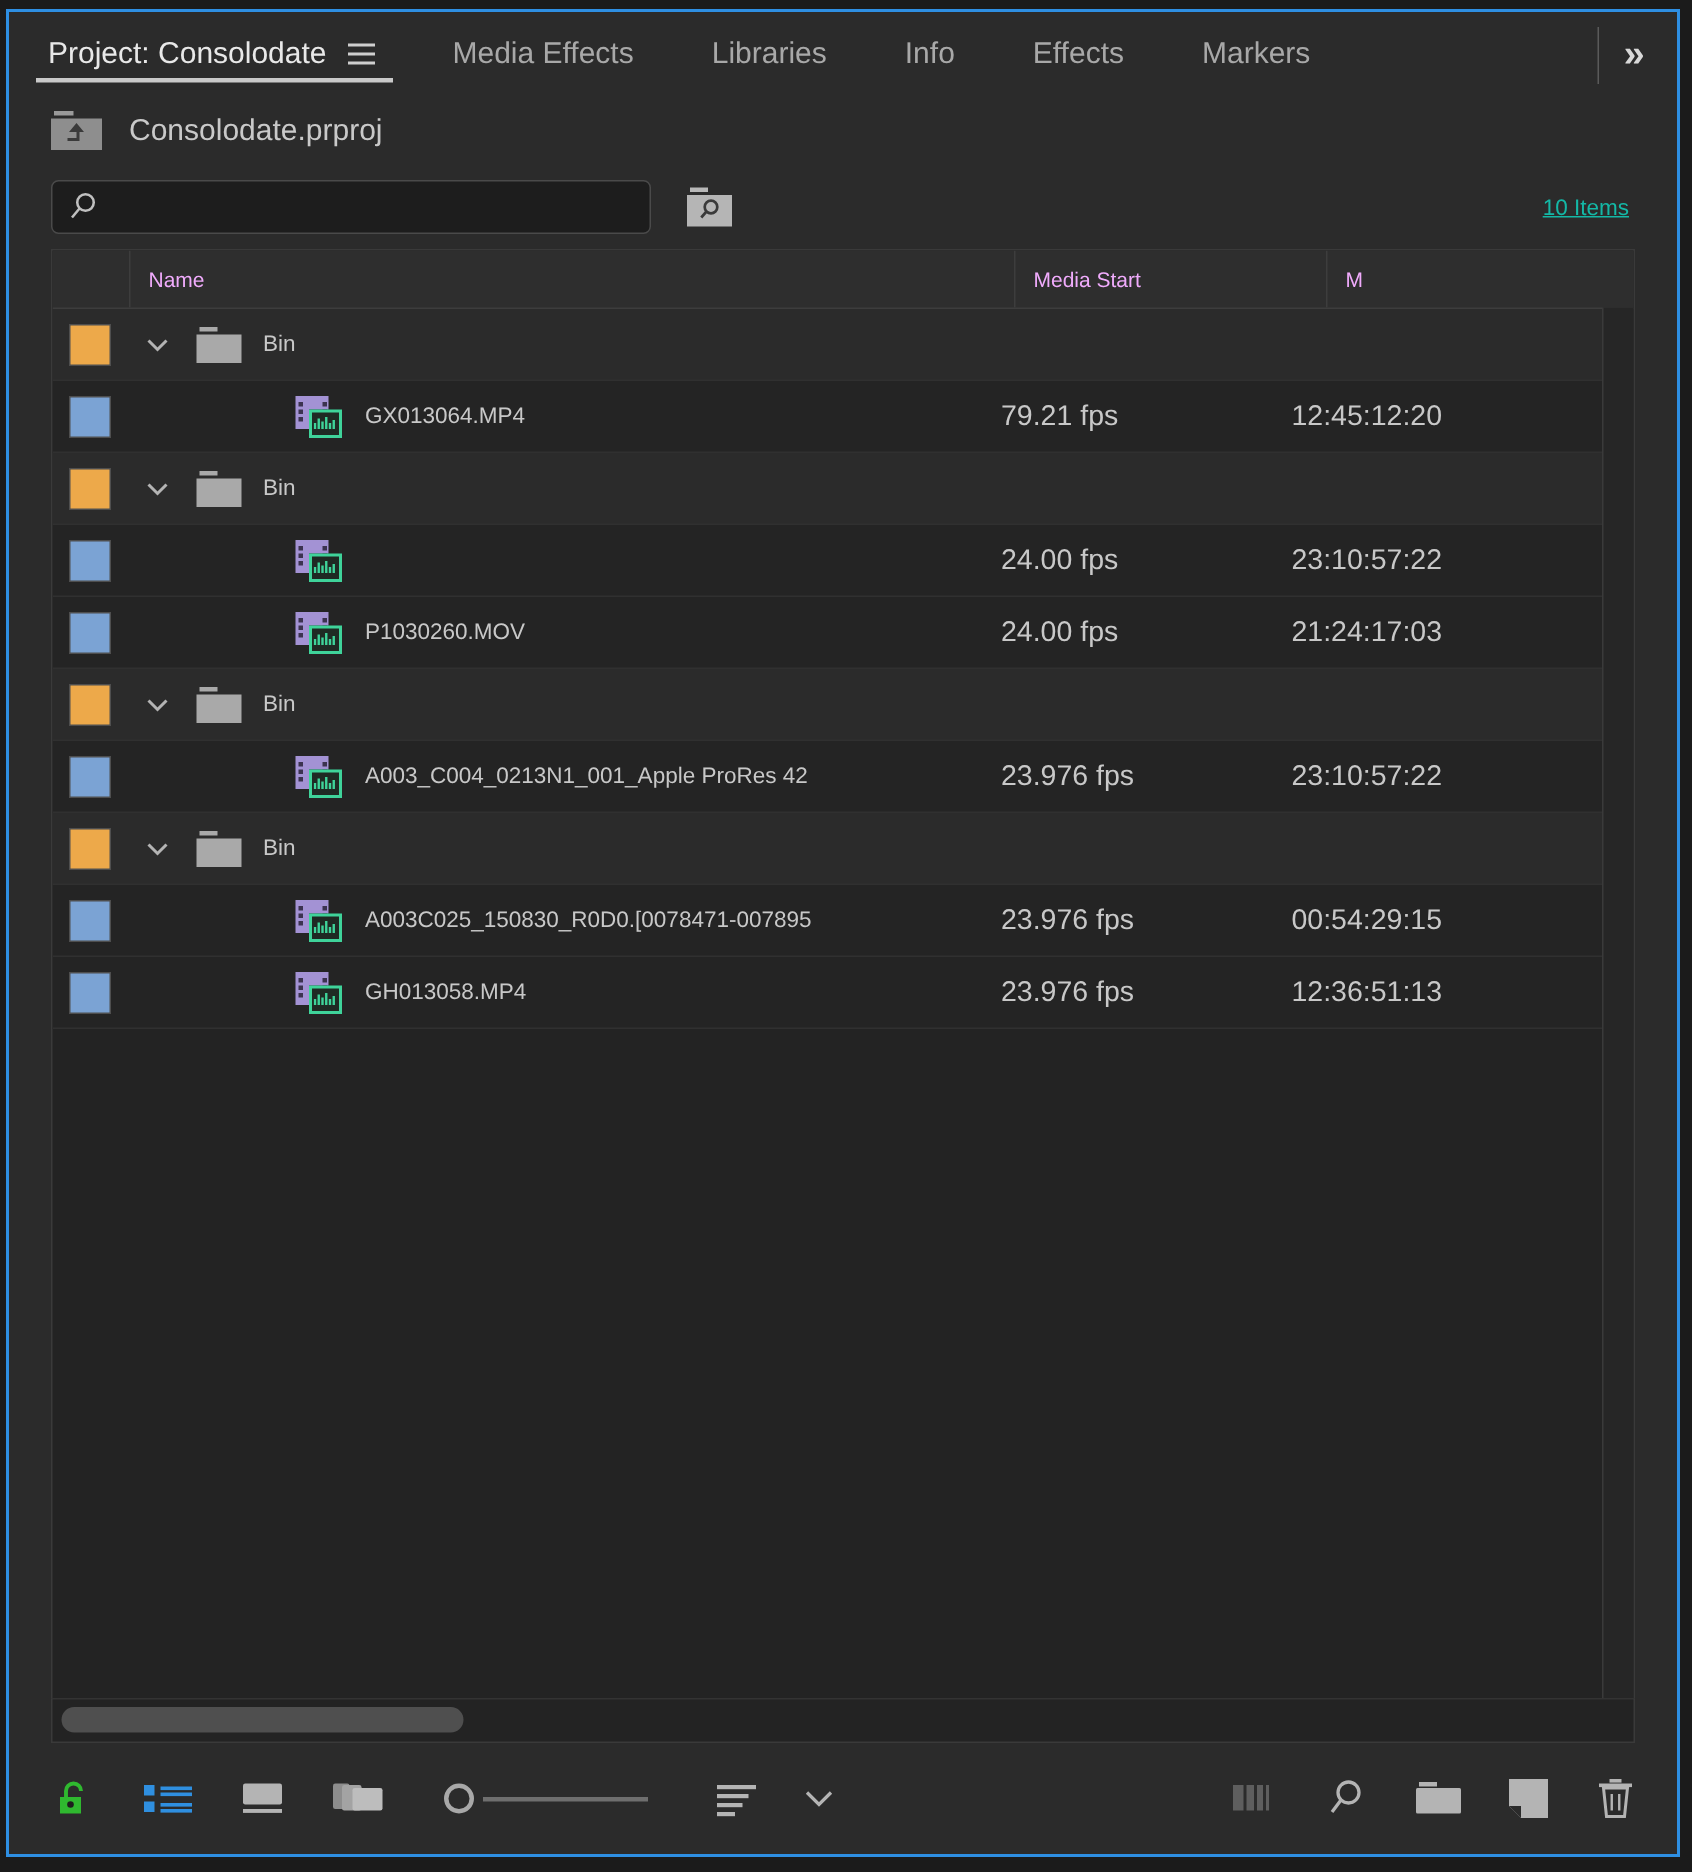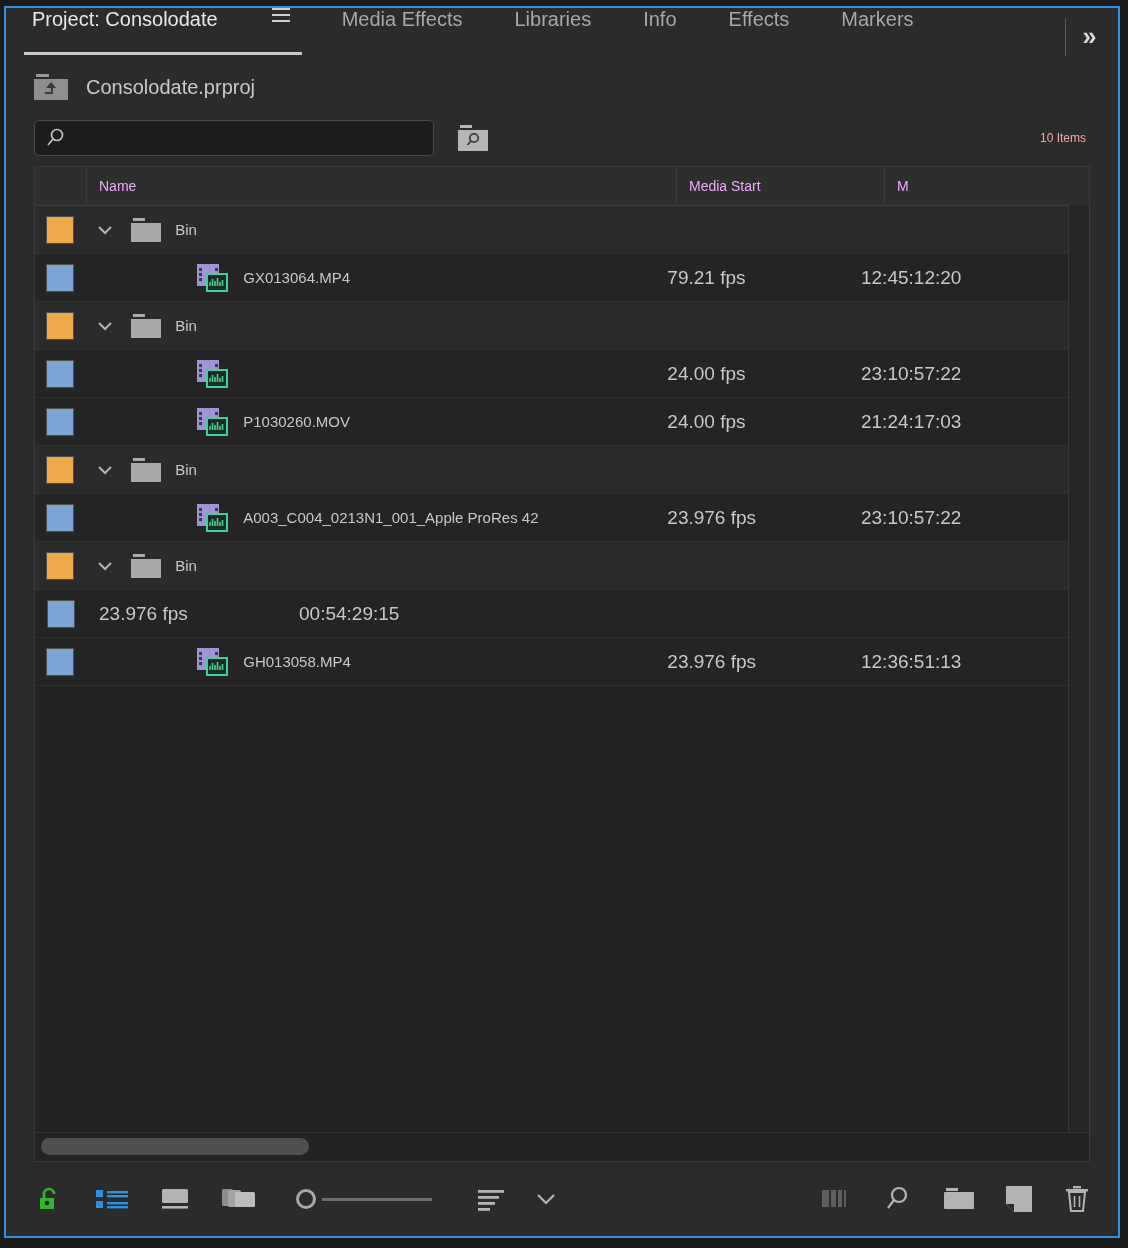--- a/index.html
+++ b/index.html
@@ -32,26 +32,26 @@
     background: #2b2b2b;
     display: flex;
     align-items: flex-start;
     flex: none;
     overflow: hidden;
   }
   .tab {
     position: relative;
     height: 56px;
     display: flex;
+    align-items: center;
     padding: 0 26px;
     color: #a8a8a8;
     font-size: 20px;
     white-space: nowrap;
     box-sizing: border-box;
-    gap: 40px;
   }
   .tab.active { color: #e8e8e8; }
   .tab.active .tab-underline {
     position: absolute;
     left: 18px; right: 14px; bottom: 9px;
     height: 3px;
     background: #c9c9c9;
   }
   .tab-hamburger {
     margin-left: 14px;
@@ -150,23 +150,24 @@
     position: absolute; left: 2px; top: 0;
     width: 12px; height: 3px; background: #b8b8b8;
   }
   .findbin .body {
     position: absolute; left: 0; top: 5px;
     width: 30px; height: 21px; background: #b5b5b5;
   }
   .findbin svg { position: absolute; left: 7px; top: 6px; }
   .itemcount {
     margin-left: auto;
-    color: #fca5a5;
-    font-size: 12px;
+    color: #14b8a6;
+    font-size: 15px;
     padding-right: 10px;
+    text-decoration: underline;
   }
 
   
   .tablewrap {
     margin: 0 28px 0 28px;
     flex: 1;
     display: flex;
     flex-direction: column;
     border: 1px solid #3a3a3a;
     border-bottom: none;
@@ -607,45 +608,63 @@
         </div>
         <div class="cell c-fps"></div>
         <div class="cell c-start"></div>
         <div class="cell c-m"></div>
       </div>
 
       <div class="row clip">
         <div class="cell c-chip">
           <span class="chip" style="background:#7ba3d4"></span>
         </div>
-        <div class="cell c-fps">23.976 fps</div>
-        <div class="cell c-start">00:54:29:15</div>
-        <div class="cell c-m"></div>
-      </div>
-
-      <div class="row clip">
-        <div class="cell c-chip">
-          <span class="chip" style="background:#7ba3d4"></span>
-        </div>
         <div class="cell c-name">
           <span class="clipicon">
             <span class="film">
                 <i class="r2"></i>
                 <i class="r3"></i>
                 <i class="r4"></i>
                 <i class="r2 c2"></i>
                 <i class="r3 c2"></i>
                 <i class="r4 c2"></i>
               </span>
             <span class="audio">
                 <svg width="16" height="12" viewBox="0 0 16 12">
                   <path d="M1 9 L1 5 M3.5 9 L3.5 2 M6 9 L6 4 M8.5 9 L8.5 1 M11 9 L11 5 M13.5 9 L13.5 3" stroke="#3fd39a" stroke-width="1.6"></path>
                 </svg>
               </span>
           </span>
+          <span class="binlabel">A003C025_150830_R0D0.[0078471-007895</span>
+        </div>
+        <div class="cell c-fps">23.976 fps</div>
+        <div class="cell c-start">00:54:29:15</div>
+        <div class="cell c-m"></div>
+      </div>
+
+      <div class="row clip">
+        <div class="cell c-chip">
+          <span class="chip" style="background:#7ba3d4"></span>
+        </div>
+        <div class="cell c-name">
+          <span class="clipicon">
+            <span class="film">
+                <i class="r2"></i>
+                <i class="r3"></i>
+                <i class="r4"></i>
+                <i class="r2 c2"></i>
+                <i class="r3 c2"></i>
+                <i class="r4 c2"></i>
+              </span>
+            <span class="audio">
+                <svg width="16" height="12" viewBox="0 0 16 12">
+                  <path d="M1 9 L1 5 M3.5 9 L3.5 2 M6 9 L6 4 M8.5 9 L8.5 1 M11 9 L11 5 M13.5 9 L13.5 3" stroke="#3fd39a" stroke-width="1.6"></path>
+                </svg>
+              </span>
+          </span>
           <span class="binlabel">GH013058.MP4</span>
         </div>
         <div class="cell c-fps">23.976 fps</div>
         <div class="cell c-start">12:36:51:13</div>
         <div class="cell c-m"></div>
       </div>
 
     </div>
 
     <div class="vscroll-track"></div>

